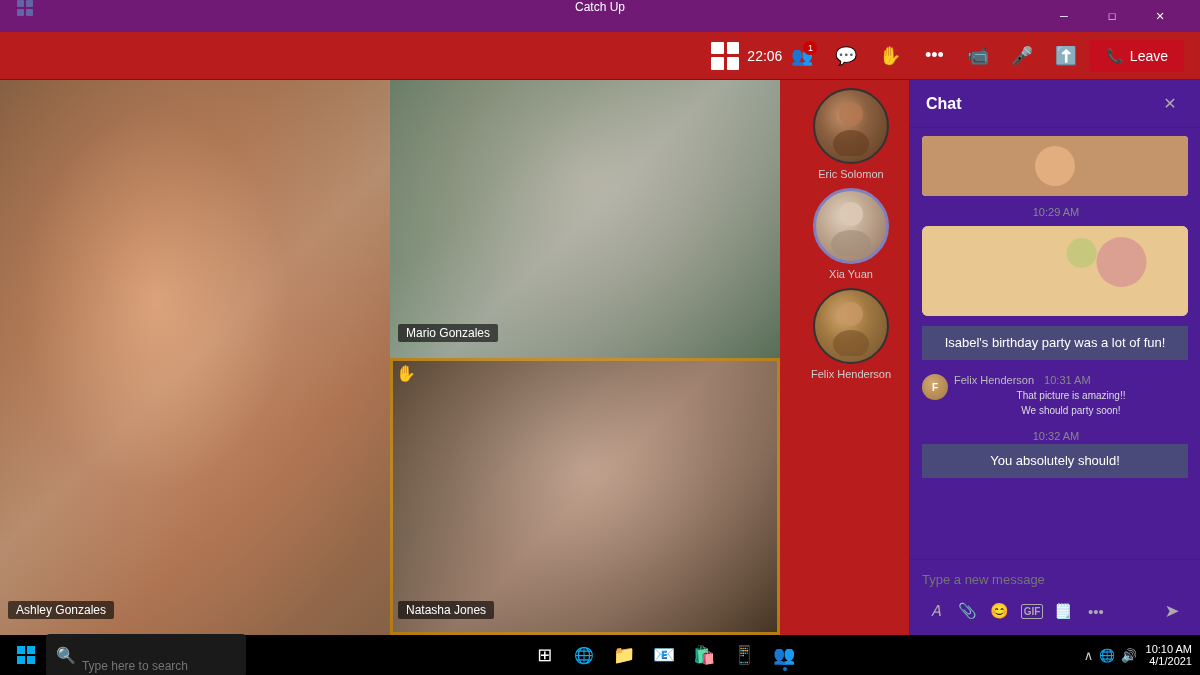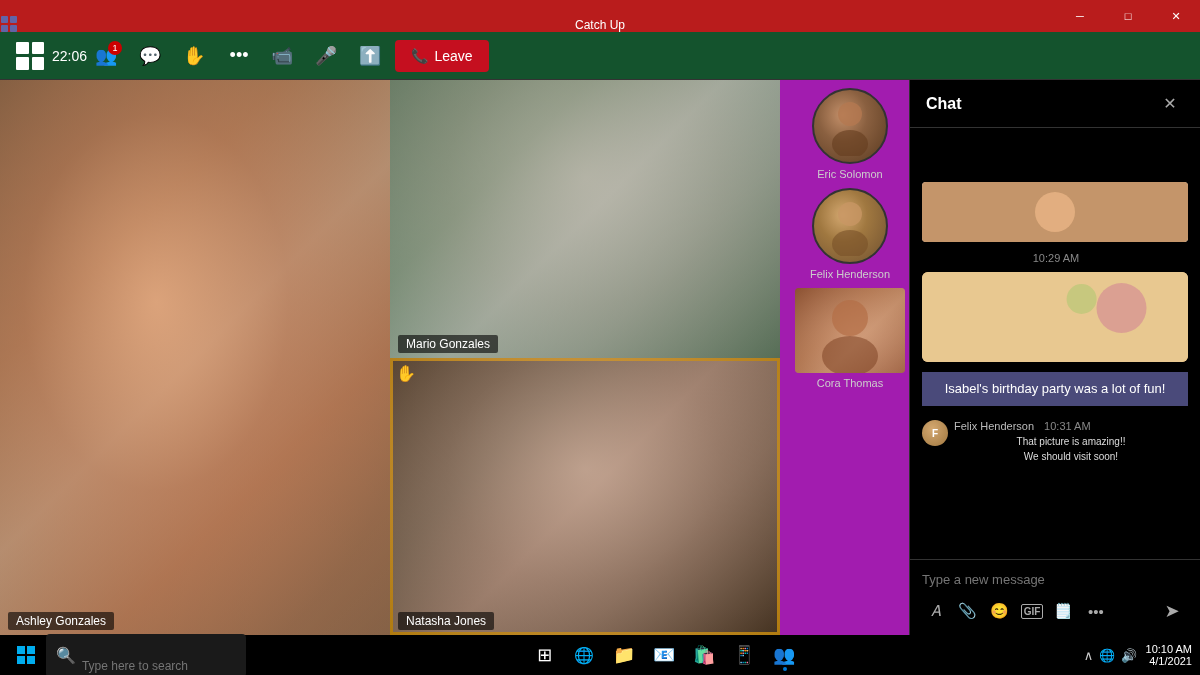--- a/index.html
+++ b/index.html
@@ -8,25 +8,25 @@
       height: 675px;
       overflow: hidden;
       font-family: 'Segoe UI', Arial, sans-serif;
       background: #1a1a1a;
       position: relative;
     }
 
     
     .title-bar {
       height: 32px;
-      background: #b91c1c;
-      display: flex;
-      align-items: flex-end;
+      background: #701a75;
+      display: flex;
+      align-items: flex-start;
       justify-content: space-between;
-      padding: 0 1px;
+      padding: 0 17px;
       position: relative;
       z-index: 100;
     }
     .title-bar-left {
       display: flex;
       align-items: center;
       gap: 10px;
     }
     .title-bar-title {
       position: absolute;
@@ -48,24 +48,24 @@
       font-size: 11px;
       cursor: pointer;
       display: flex;
       align-items: center;
       justify-content: center;
     }
 
     
     .teams-toolbar {
       height: 48px;
-      background: #14532d;
-      display: flex;
-      align-items: center;
-      justify-content: flex-start;
+      background: #b91c1c;
+      display: flex;
+      align-items: center;
+      justify-content: flex-end;
       padding: 0 16px;
       border-bottom: 1px solid #333;
     }
     .toolbar-left {
       display: flex;
       align-items: center;
       gap: 8px;
     }
     .toolbar-grid-icon {
       width: 28px;
@@ -151,21 +151,21 @@
     }
 
     .video-cell {
       position: relative;
       overflow: hidden;
       background: #222;
     }
 
     .video-cell .participant-label {
       position: absolute;
-      bottom: 5px;
+      bottom: 16px;
       left: 8px;
       background: rgba(0,0,0,0.6);
       color: #fff;
       font-size: 12px;
       padding: 2px 8px;
       border-radius: 2px;
       z-index: 10;
     }
 
     .video-cell.active-speaker {
@@ -213,25 +213,25 @@
     
     .sidebar {
       width: 420px;
       display: flex;
       flex-direction: row;
       background: #1e1e1e;
     }
 
     .participants-panel {
       width: 130px;
-      background: #a21caf;
+      background: #b91c1c;
       display: flex;
       flex-direction: column;
-      align-items: flex-end;
-      padding: 8px 4px;
+      align-items: flex-start;
+      padding: 8px 16px;
       gap: 8px;
       overflow-y: auto;
       border-right: 1px solid #333;
     }
 
     .participant-avatar {
       display: flex;
       flex-direction: column;
       align-items: center;
       gap: 4px;
@@ -276,22 +276,21 @@
     .participant-name {
       color: #ccc;
       font-size: 11px;
       text-align: center;
     }
 
     .chat-panel {
       flex: 1;
       display: flex;
       flex-direction: column;
-      background: #000000;
-      gap: 46px;
+      background: #4c1d95;
     }
 
     .chat-header {
       height: 48px;
       display: flex;
       align-items: center;
       justify-content: space-between;
       padding: 0 16px;
       border-bottom: 1px solid #333;
     }
@@ -663,40 +662,40 @@
       <div class="participant-avatar">
         <div class="avatar-circle avatar-eric">
           <svg width="50" height="60" viewBox="0 0 50 60">
             <circle cx="25" cy="18" r="12" fill="rgba(180,120,80,0.8)"></circle>
             <ellipse cx="25" cy="48" rx="18" ry="14" fill="rgba(100,60,30,0.6)"></ellipse>
           </svg>
         </div>
         <span class="participant-name">Eric Solomon</span>
       </div>
 
+      <div class="participant-avatar">
+        <div class="avatar-circle avatar-xia">
+          <svg width="50" height="60" viewBox="0 0 50 60">
+            <circle cx="25" cy="18" r="12" fill="rgba(220,200,180,0.9)"></circle>
+            <ellipse cx="25" cy="48" rx="20" ry="14" fill="rgba(160,140,120,0.6)"></ellipse>
+          </svg>
+        </div>
+        <span class="participant-name">Xia Yuan</span>
+      </div>
 
       <div class="participant-avatar">
         <div class="avatar-circle avatar-felix">
           <svg width="50" height="60" viewBox="0 0 50 60">
             <circle cx="25" cy="18" r="12" fill="rgba(200,150,100,0.8)"></circle>
             <ellipse cx="25" cy="48" rx="18" ry="14" fill="rgba(120,80,40,0.6)"></ellipse>
           </svg>
         </div>
         <span class="participant-name">Felix Henderson</span>
       </div>
 
-      <div class="participant-avatar">
-        <div class="cora-cell">
-          <svg width="110" height="85" viewBox="0 0 110 85" style="position:absolute;inset:0;">
-            <circle cx="55" cy="30" r="18" fill="rgba(180,110,70,0.7)"></circle>
-            <ellipse cx="55" cy="68" rx="28" ry="20" fill="rgba(120,60,30,0.5)"></ellipse>
-          </svg>
-        </div>
-        <span class="participant-name">Cora Thomas</span>
-      </div>
 
     </div>
 
     <div class="chat-panel">
 
       <div class="chat-header">
         <span class="chat-title">Chat</span>
         <button class="chat-close-btn">✕</button>
       </div>
 
@@ -722,24 +721,30 @@
         </div>
 
         <div class="message-row" style="margin-top:8px;">
           <div class="message-sender-avatar">F</div>
           <div class="message-content-col">
             <div style="display:flex;align-items:baseline;gap:8px;">
               <span class="message-sender-name">Felix Henderson</span>
               <span class="message-timestamp">10:31 AM</span>
             </div>
             <div class="message-text-plain">That picture is amazing!!</div>
-            <div class="message-text-plain">We should visit soon!</div>
+            <div class="message-text-plain">We should party soon!</div>
           </div>
         </div>
 
+        <div style="margin-top:6px;">
+          <div class="message-timestamp">10:32 AM</div>
+          <div class="message-bubble">
+            <span>You absolutely should!</span>
+          </div>
+        </div>
 
       </div>
 
       <div class="chat-input-area">
         <input class="chat-input" type="text" placeholder="Type a new message" style="">
         <div class="chat-toolbar">
           <button class="chat-tool-btn">
             <span>𝐴</span>
           </button>
           <button class="chat-tool-btn">

